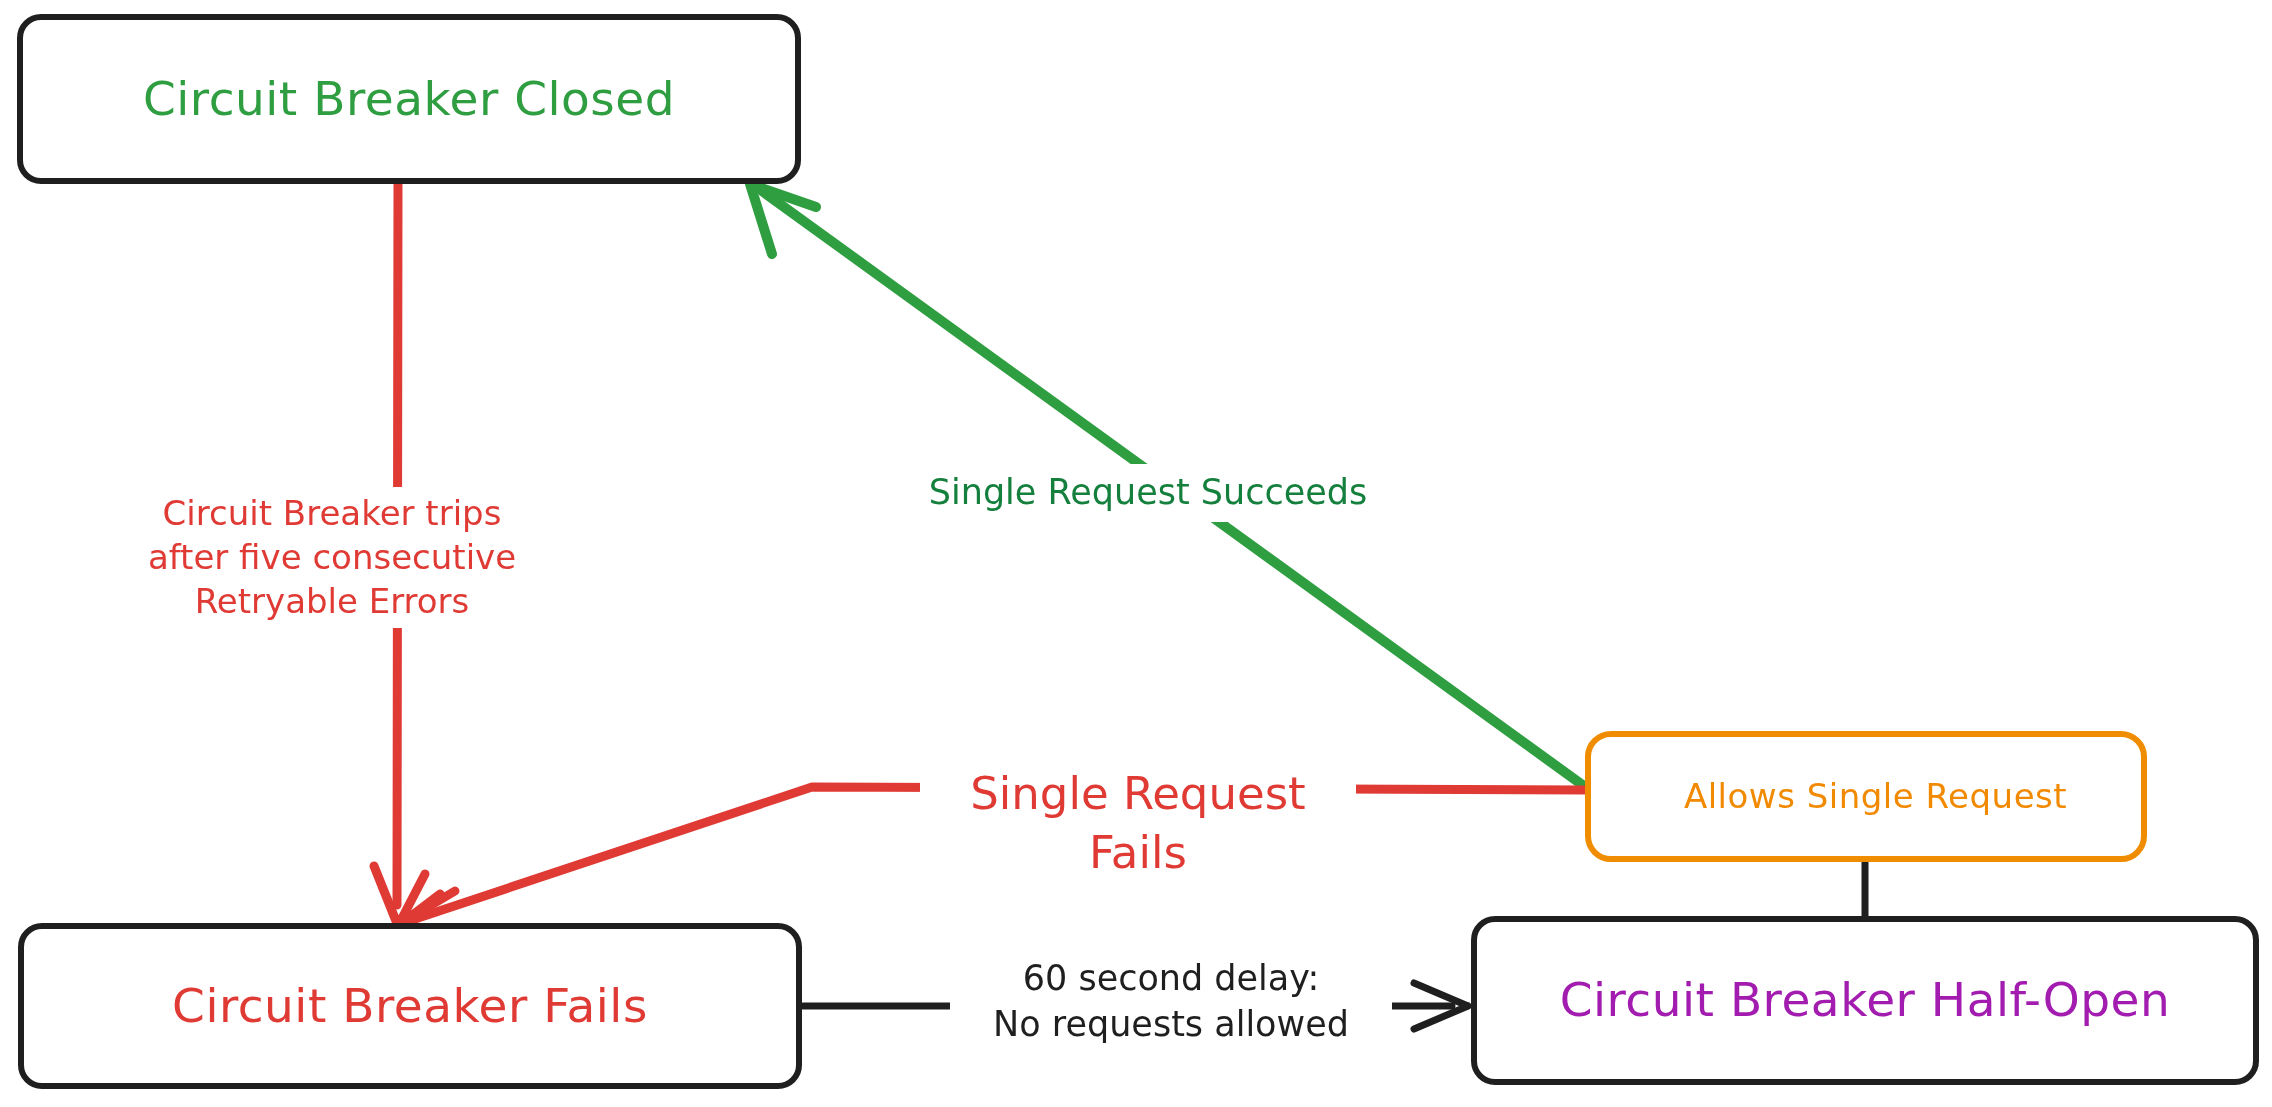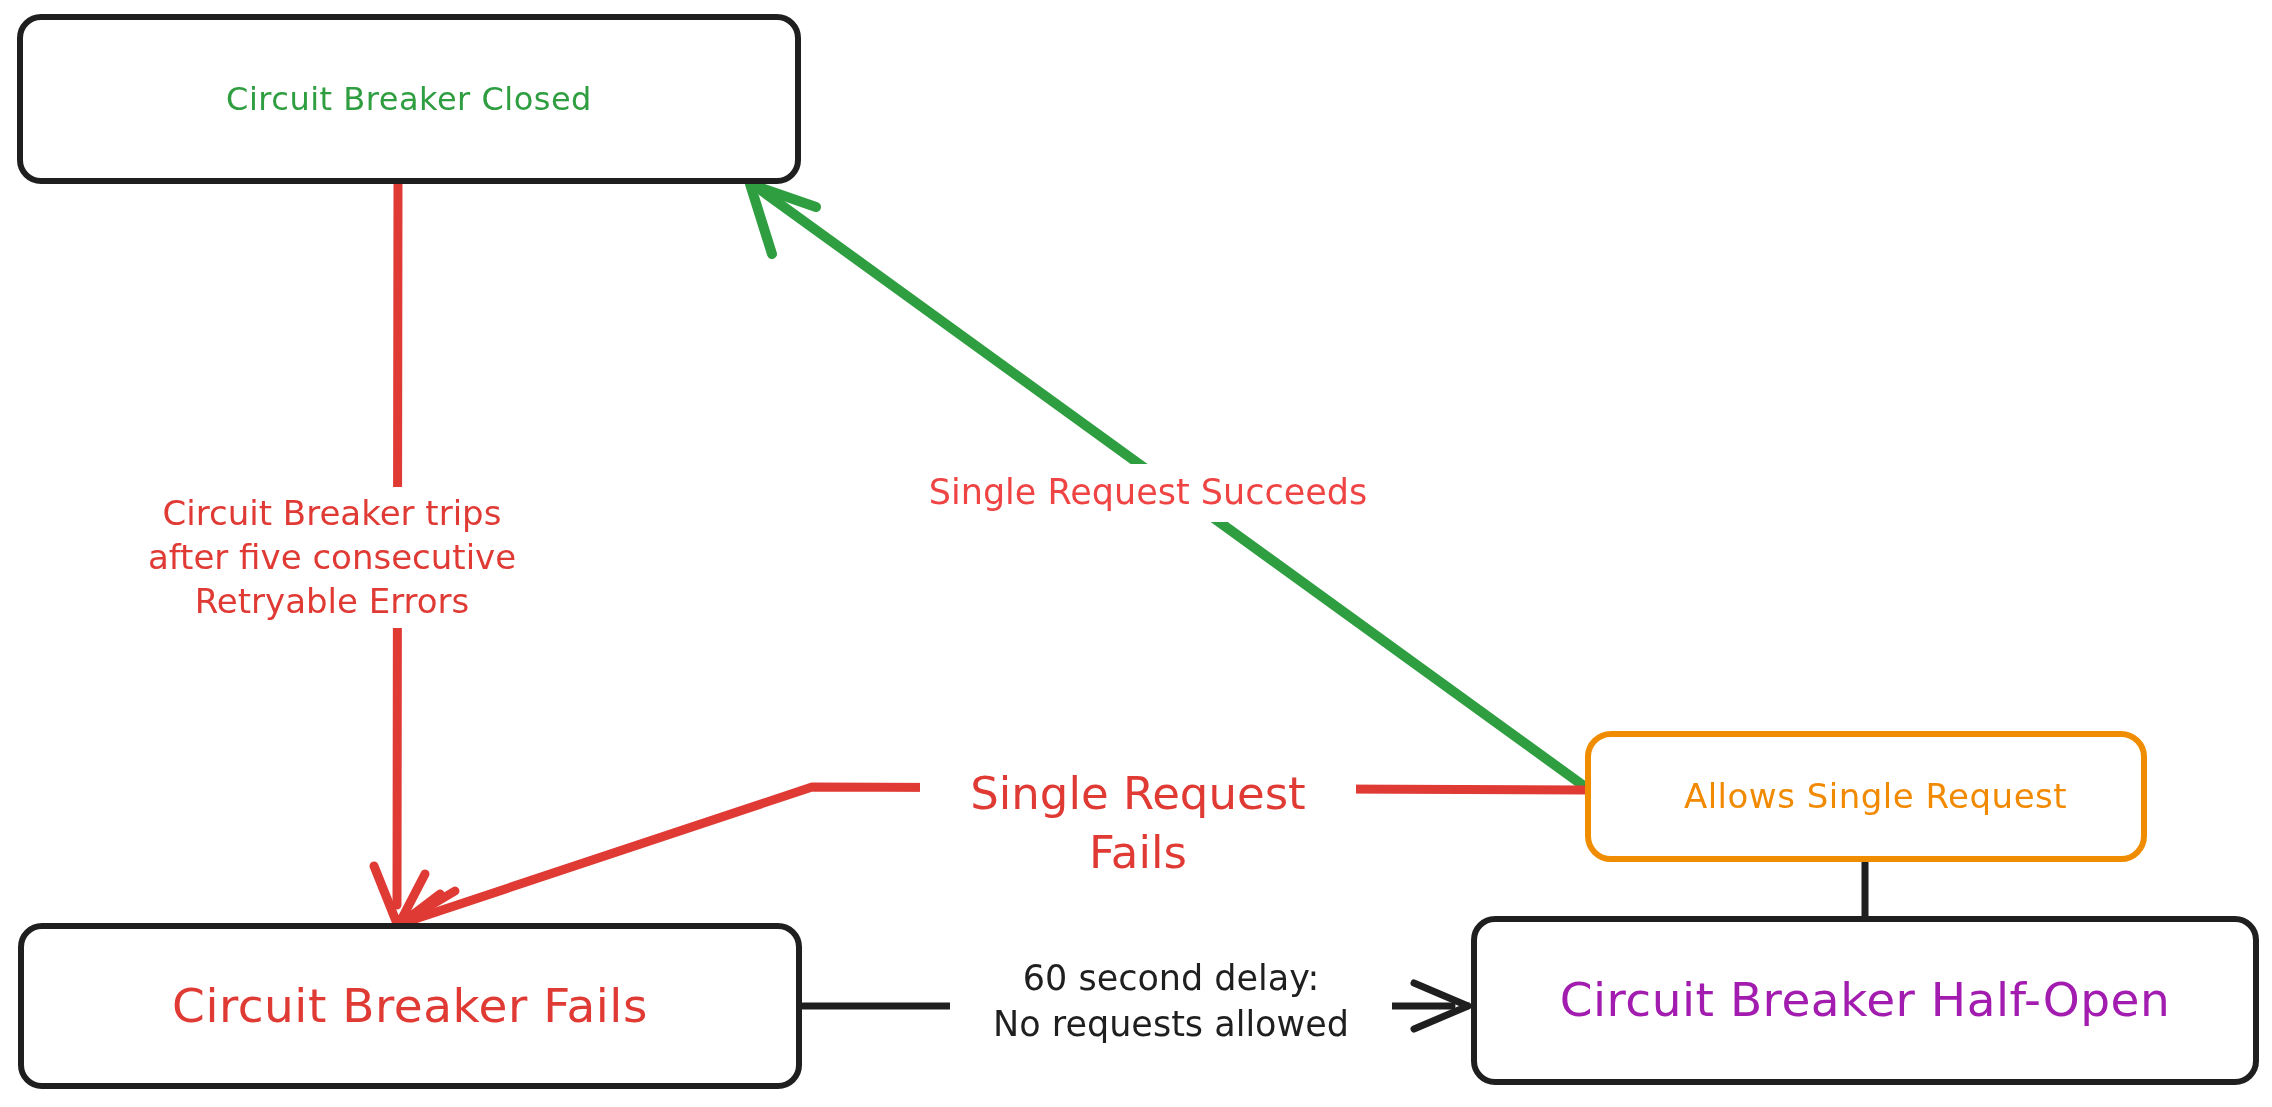--- a/index.html
+++ b/index.html
@@ -53,21 +53,21 @@
     letter-spacing: 0.5px;
     line-height: 1.15;
     white-space: nowrap;
   }
 
   #node-closed      { left: 17px;   top: 14px;   width: 784px;  height: 170px; }
   #node-open        { left: 18px;   top: 923px;  width: 784px;  height: 166px; }
   #node-halfopen    { left: 1471px; top: 916px;  width: 788px;  height: 169px; }
   #node-allows      { left: 1585px; top: 731px;  width: 562px;  height: 131px; }
 
-  #node-closed   .node-label { color: #2F9E41; font-size: 32px; }
+  #node-closed   .node-label { color: #2F9E41; font-size: 47px; }
   #node-open     .node-label { color: #E03A35; font-size: 47px; }
   #node-halfopen .node-label { color: #a21caf; font-size: 47px; }
   #node-allows   .node-label { color: #F18A00; font-size: 34px; margin-left: 19px; }
 
   
   .edge-label {
     position: absolute;
     font-family: "DejaVu Sans", sans-serif;
     text-align: center;
     line-height: 1.30;
@@ -75,21 +75,21 @@
     white-space: pre-line;
     pointer-events: none;
   }
   #label-trips {
     left: 120px;  top: 487px;  width: 420px;
     color: #E03A35; font-size: 34px;
     padding: 4px 2px;
   }
   #label-succeeds {
     left: 880px;  top: 464px;  width: 520px;
-    color: #ef4444; font-size: 35px;
+    color: #15803d; font-size: 35px;
     padding: 6px 8px;
   }
   #label-fails {
     left: 920px;  top: 761px;  width: 420px;
     color: #E03A35; font-size: 45px;
     padding: 4px 8px;
   }
   #label-delay {
     left: 950px;  top: 954px;  width: 430px;
     color: #1f1f1f; font-size: 35px;

